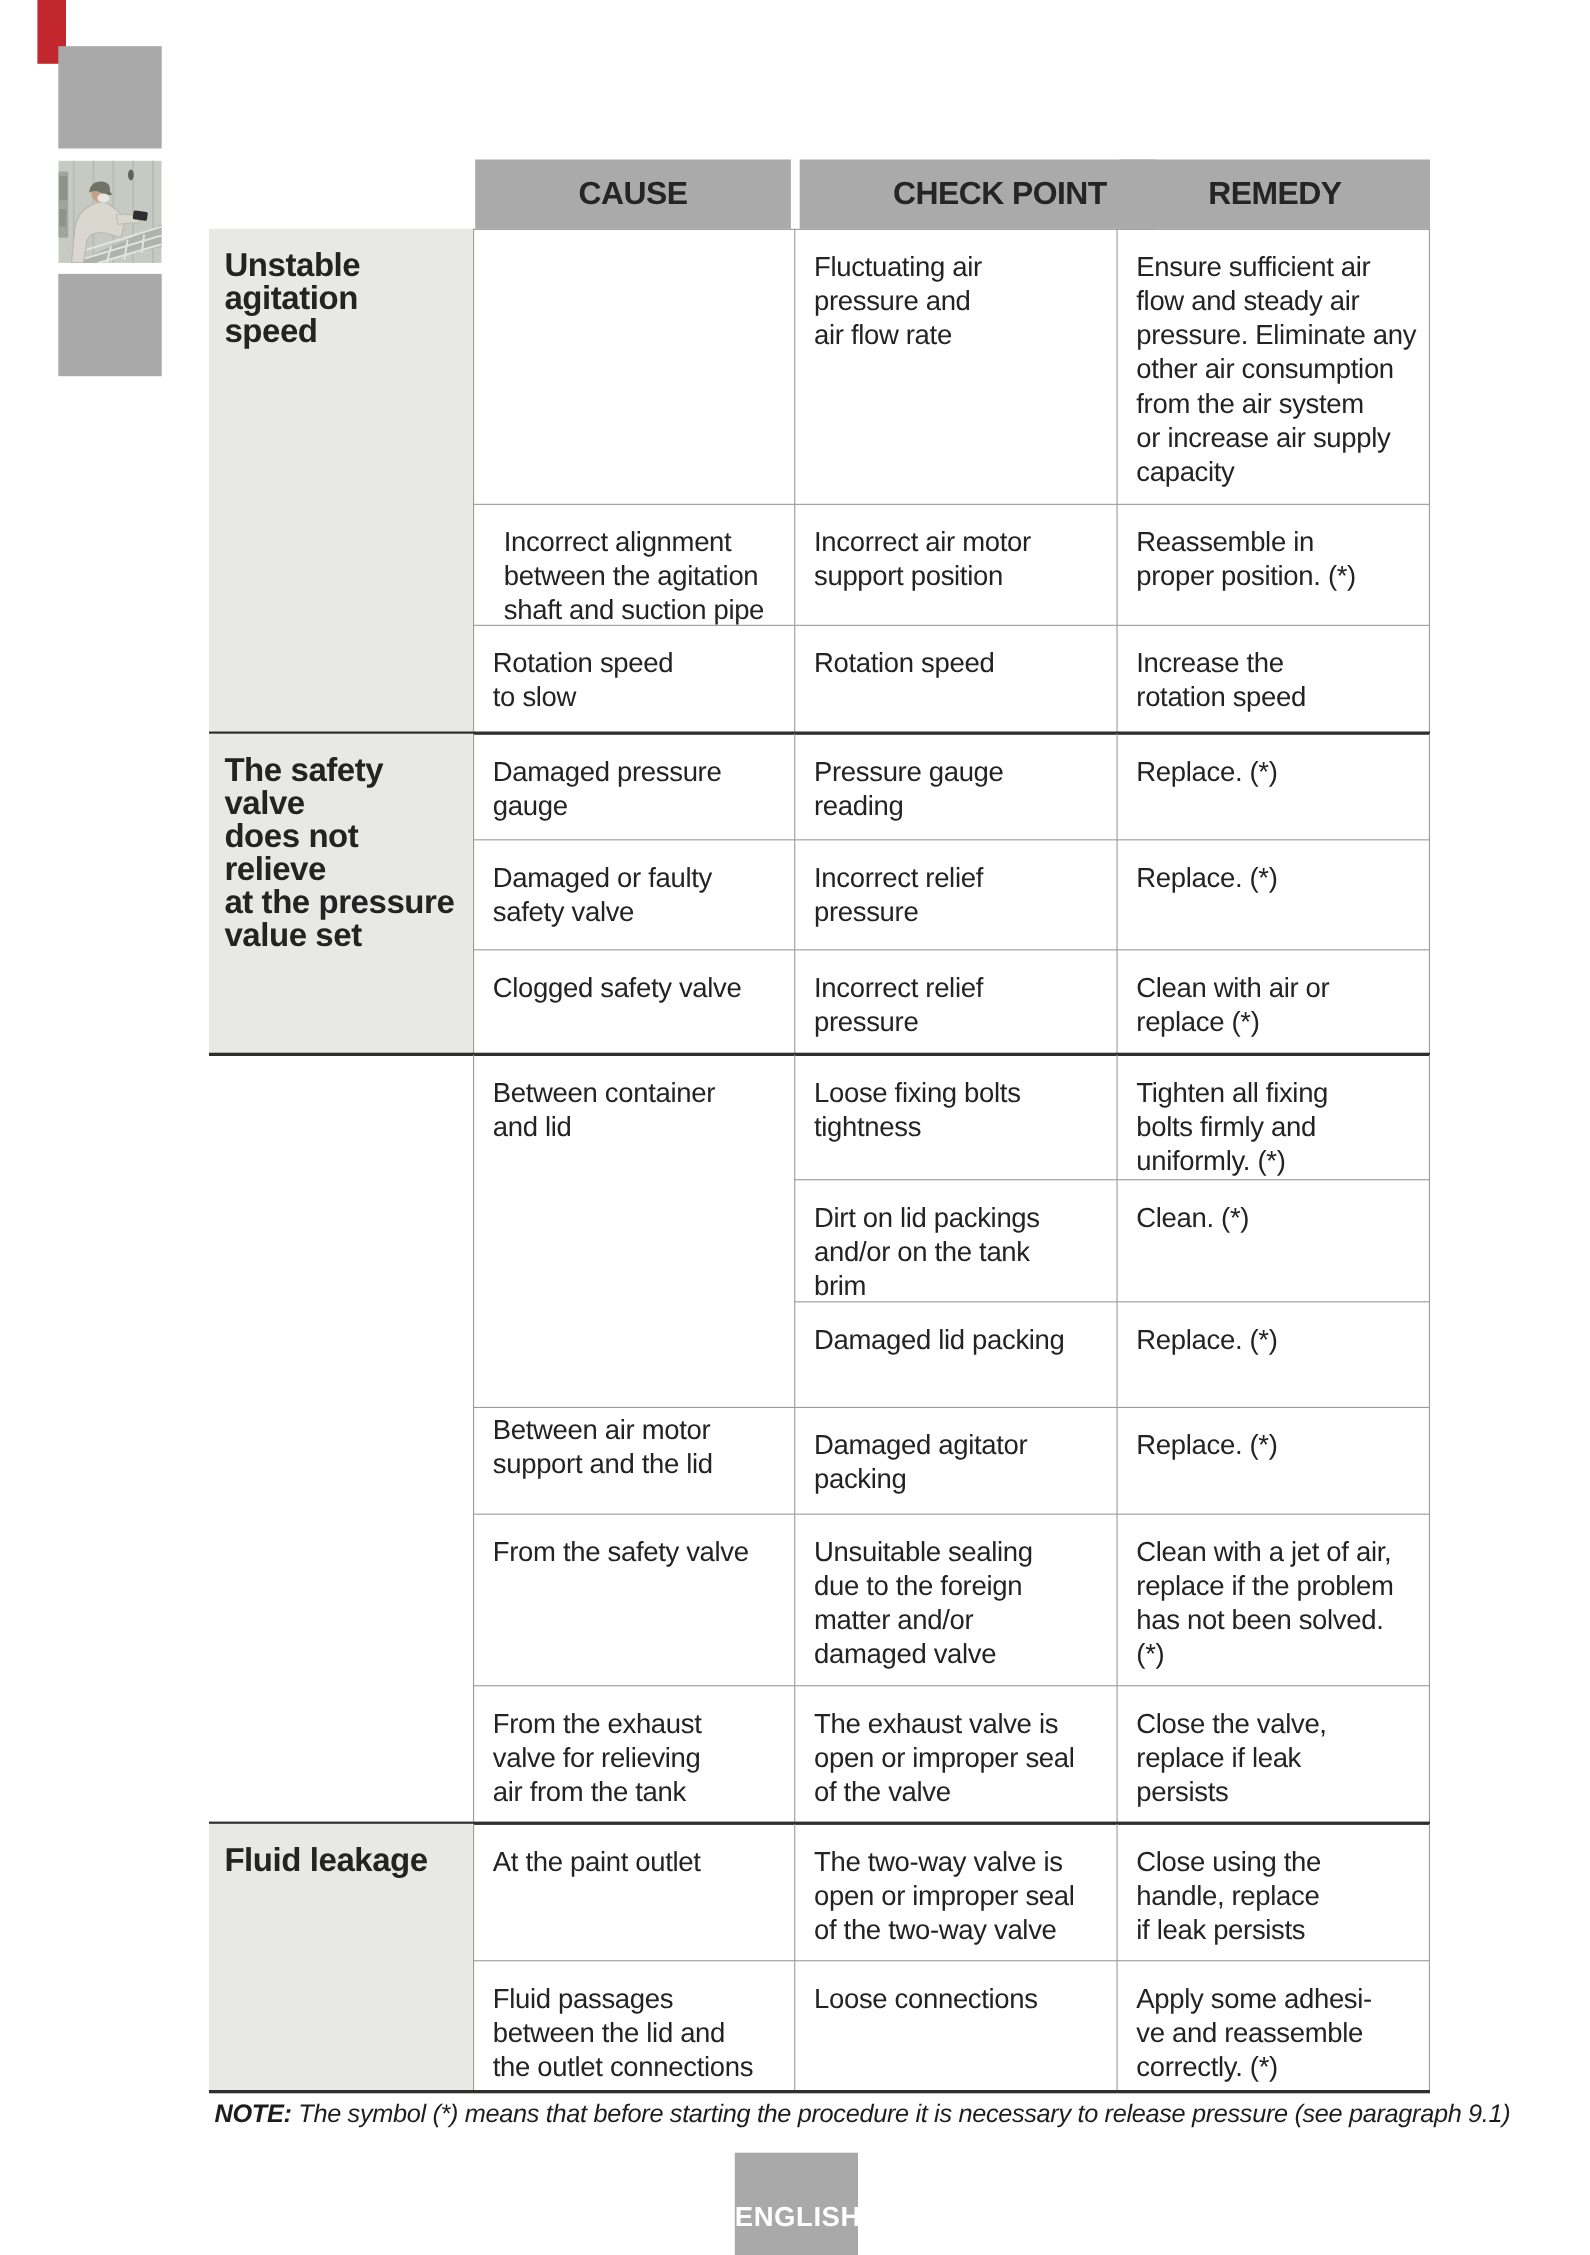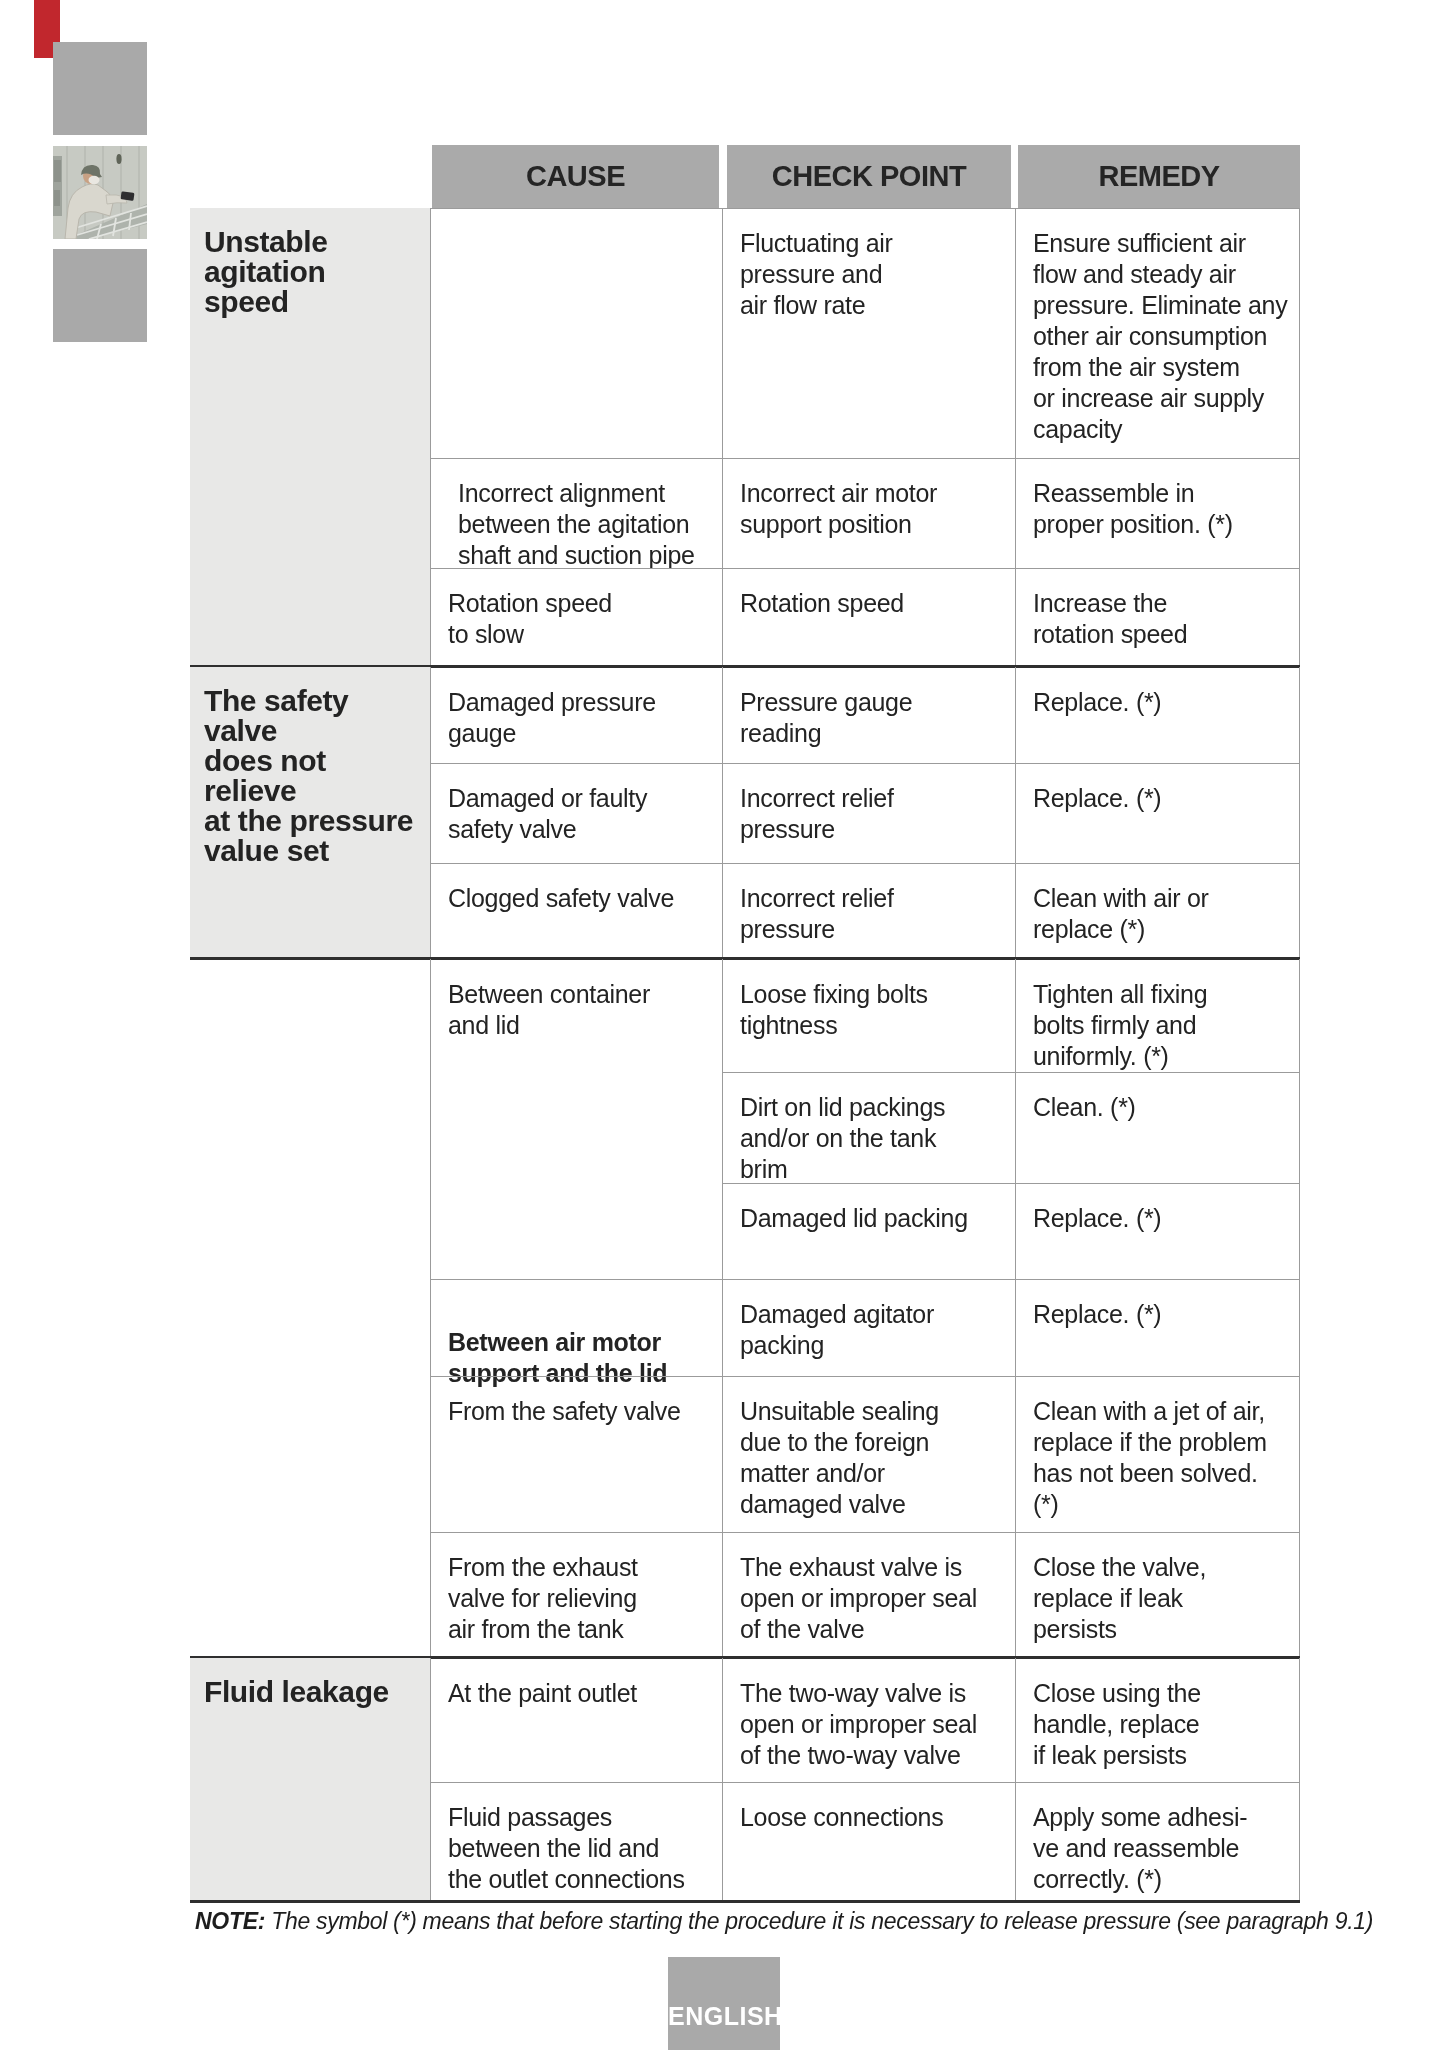--- a/index.html
+++ b/index.html
@@ -21,21 +21,21 @@
   
   #table{left:190px;top:145px;width:1110px;height:1765px;}
   .hdr-label{
     top:0;height:63px;line-height:63px;
     font-weight:bold;font-size:29px;letter-spacing:-0.5px;
     text-align:center;color:#252525;
   }
   .hdr-box{background:#aaaaaa;}
   #h-anomaly{left:0;width:240px;background:#ffffff;}
   #h-cause{left:242px;width:287px;}
-  #h-check{left:537px;width:284px;}
+  #h-check{left:537px;width:284px;padding-left:40px;}
   #h-remedy{left:828px;width:282px;}
   
   .an-cell{
     left:0;width:240px;background:#e8e8e7;
     box-sizing:border-box;padding:19px 10px 0 14px;
     font-weight:bold;font-size:30px;line-height:30px;letter-spacing:-0.4px;
     white-space:pre-line;
   }
   .body-cell{
     box-sizing:border-box;padding:20px 12px 0 17px;
@@ -178,21 +178,21 @@
 uniformly. (*)</div>
         <div class="abs line-gray" style="left: 532px; top: 927px; width: 578px; height: 1px;"></div>
         <div class="abs body-cell" style="left: 533px; top: 927px; width: 292px; height: 111px;">Dirt on lid packings
 and/or on the tank
 brim</div>
         <div class="abs body-cell" style="left: 826px; top: 927px; width: 284px; height: 111px;">Clean. (*)</div>
         <div class="abs line-gray" style="left: 532px; top: 1038px; width: 578px; height: 1px;"></div>
         <div class="abs body-cell" style="left: 533px; top: 1038px; width: 292px; height: 96px;">Damaged lid packing</div>
         <div class="abs body-cell" style="left: 826px; top: 1038px; width: 284px; height: 96px;">Replace. (*)</div>
         <div class="abs line-gray" style="left: 240px; top: 1134px; width: 870px; height: 1px;"></div>
-        <div class="abs body-cell" style="left: 241px; top: 1162px; width: 291px; height: 97px; font-weight: bold;">Between air motor
+        <div class="abs body-cell" style="left: 241px; top: 1120px; width: 291px; height: 97px;">Between air motor
 support and the lid</div>
         <div class="abs body-cell" style="left: 533px; top: 1134px; width: 292px; height: 97px;">Damaged agitator
 packing</div>
         <div class="abs body-cell" style="left: 826px; top: 1134px; width: 284px; height: 97px;">Replace. (*)</div>
         <div class="abs line-gray" style="left: 240px; top: 1231px; width: 870px; height: 1px;"></div>
         <div class="abs body-cell" style="left: 241px; top: 1231px; width: 291px; height: 156px;">From the safety valve</div>
         <div class="abs body-cell" style="left: 533px; top: 1231px; width: 292px; height: 156px;">Unsuitable sealing
 due to the foreign
 matter and/or
 damaged valve</div>

